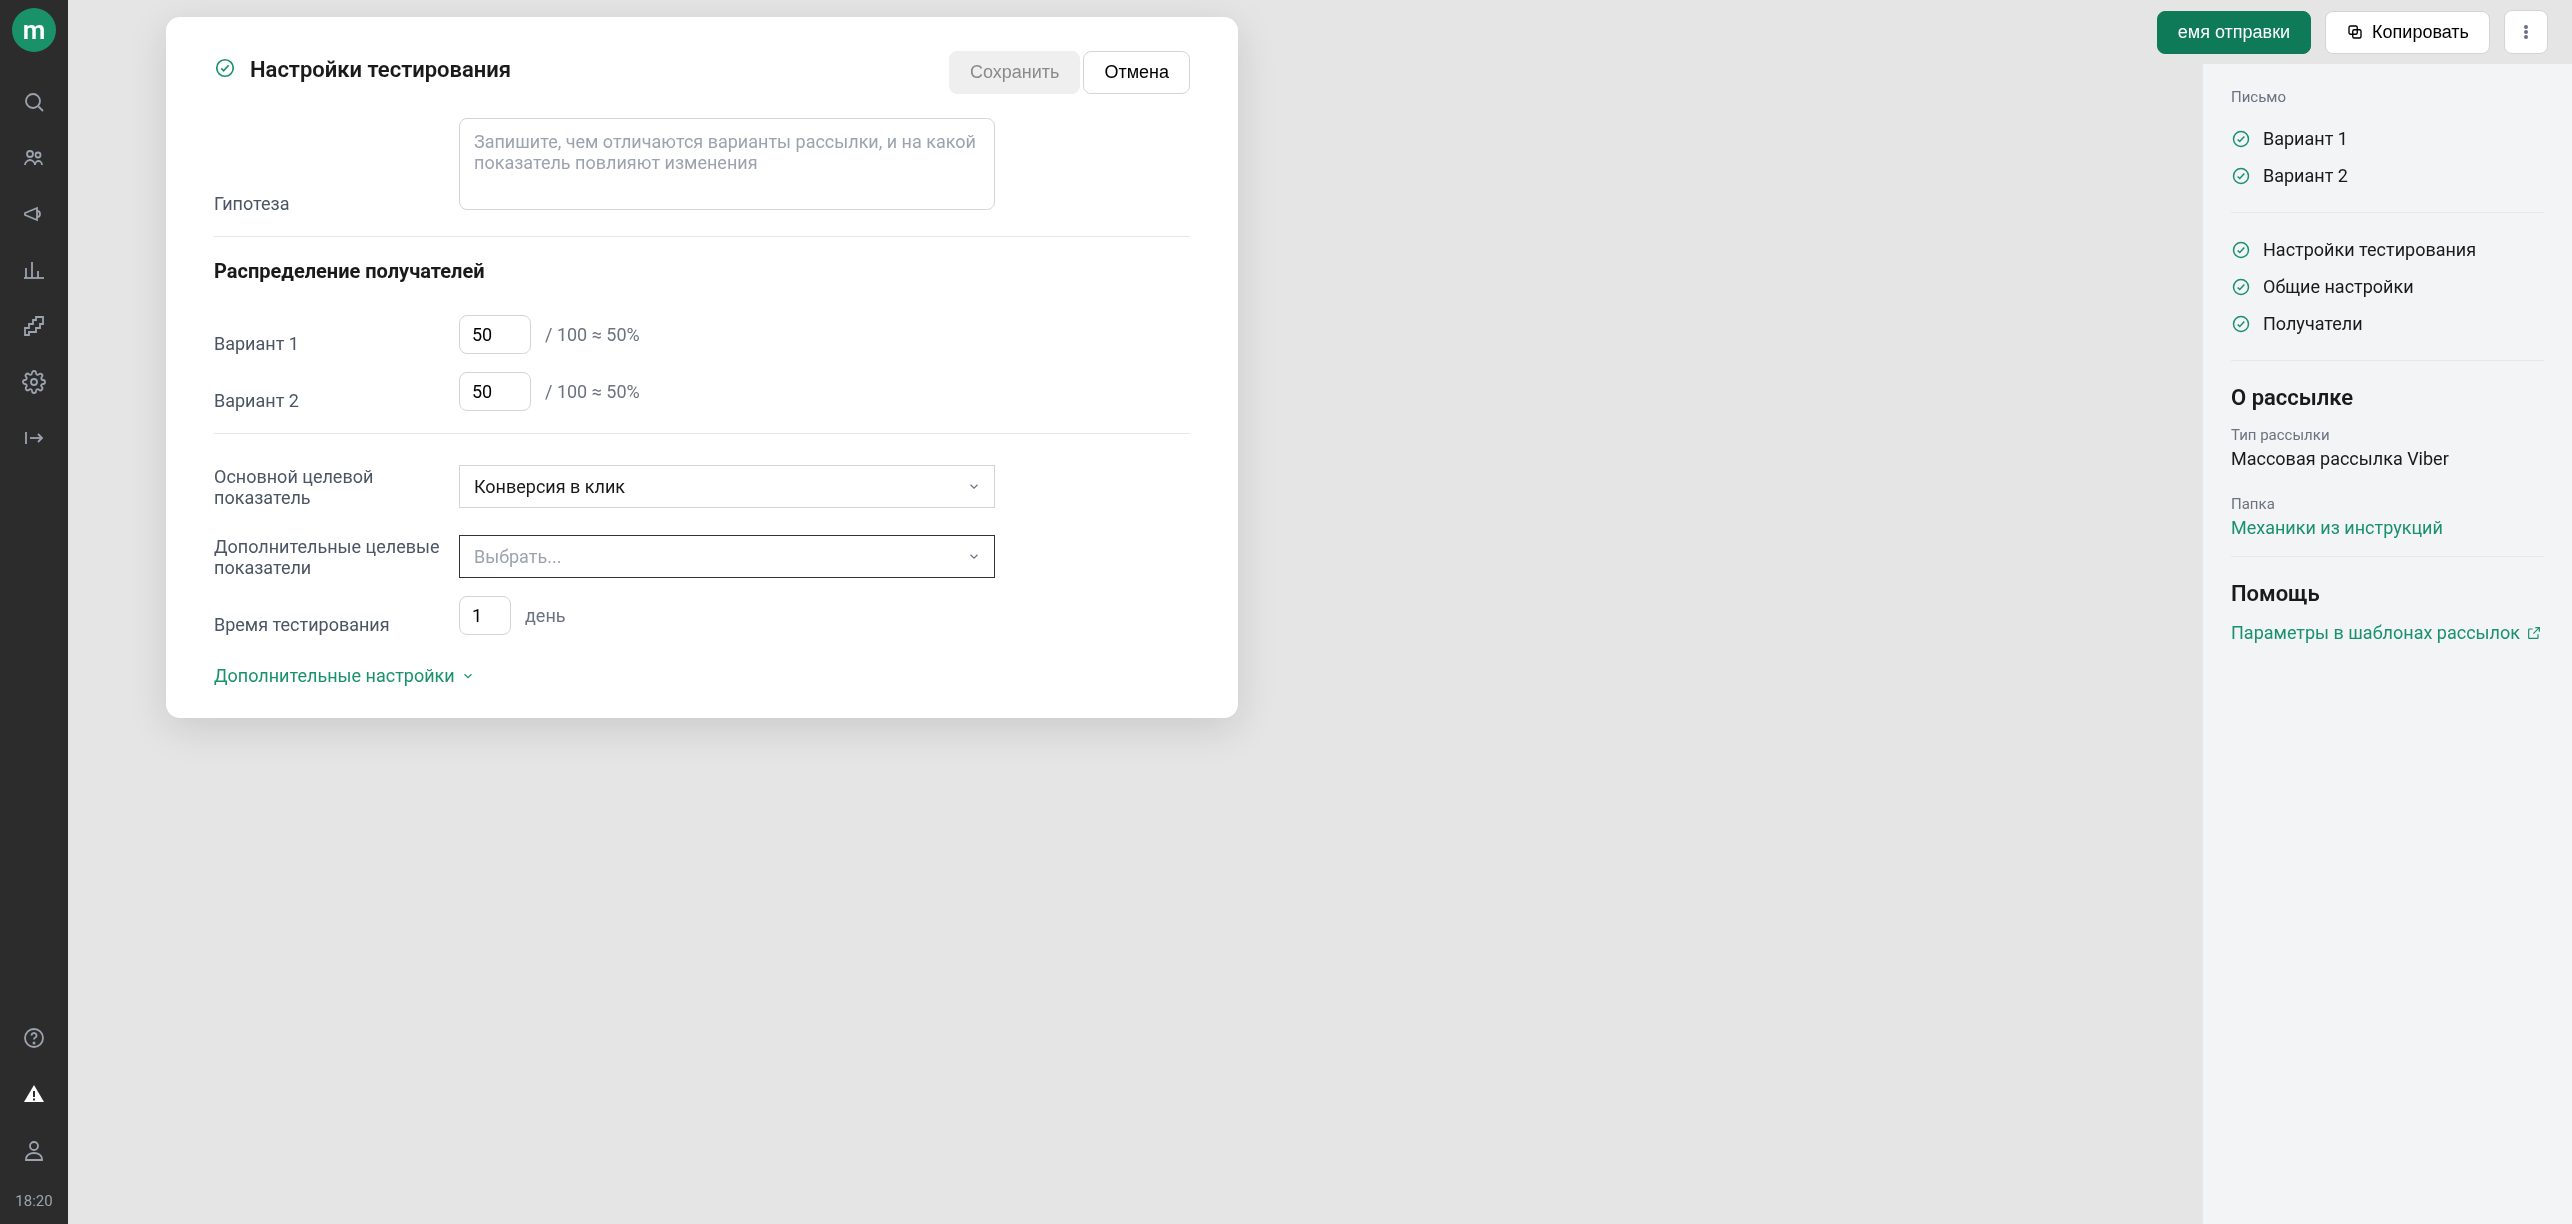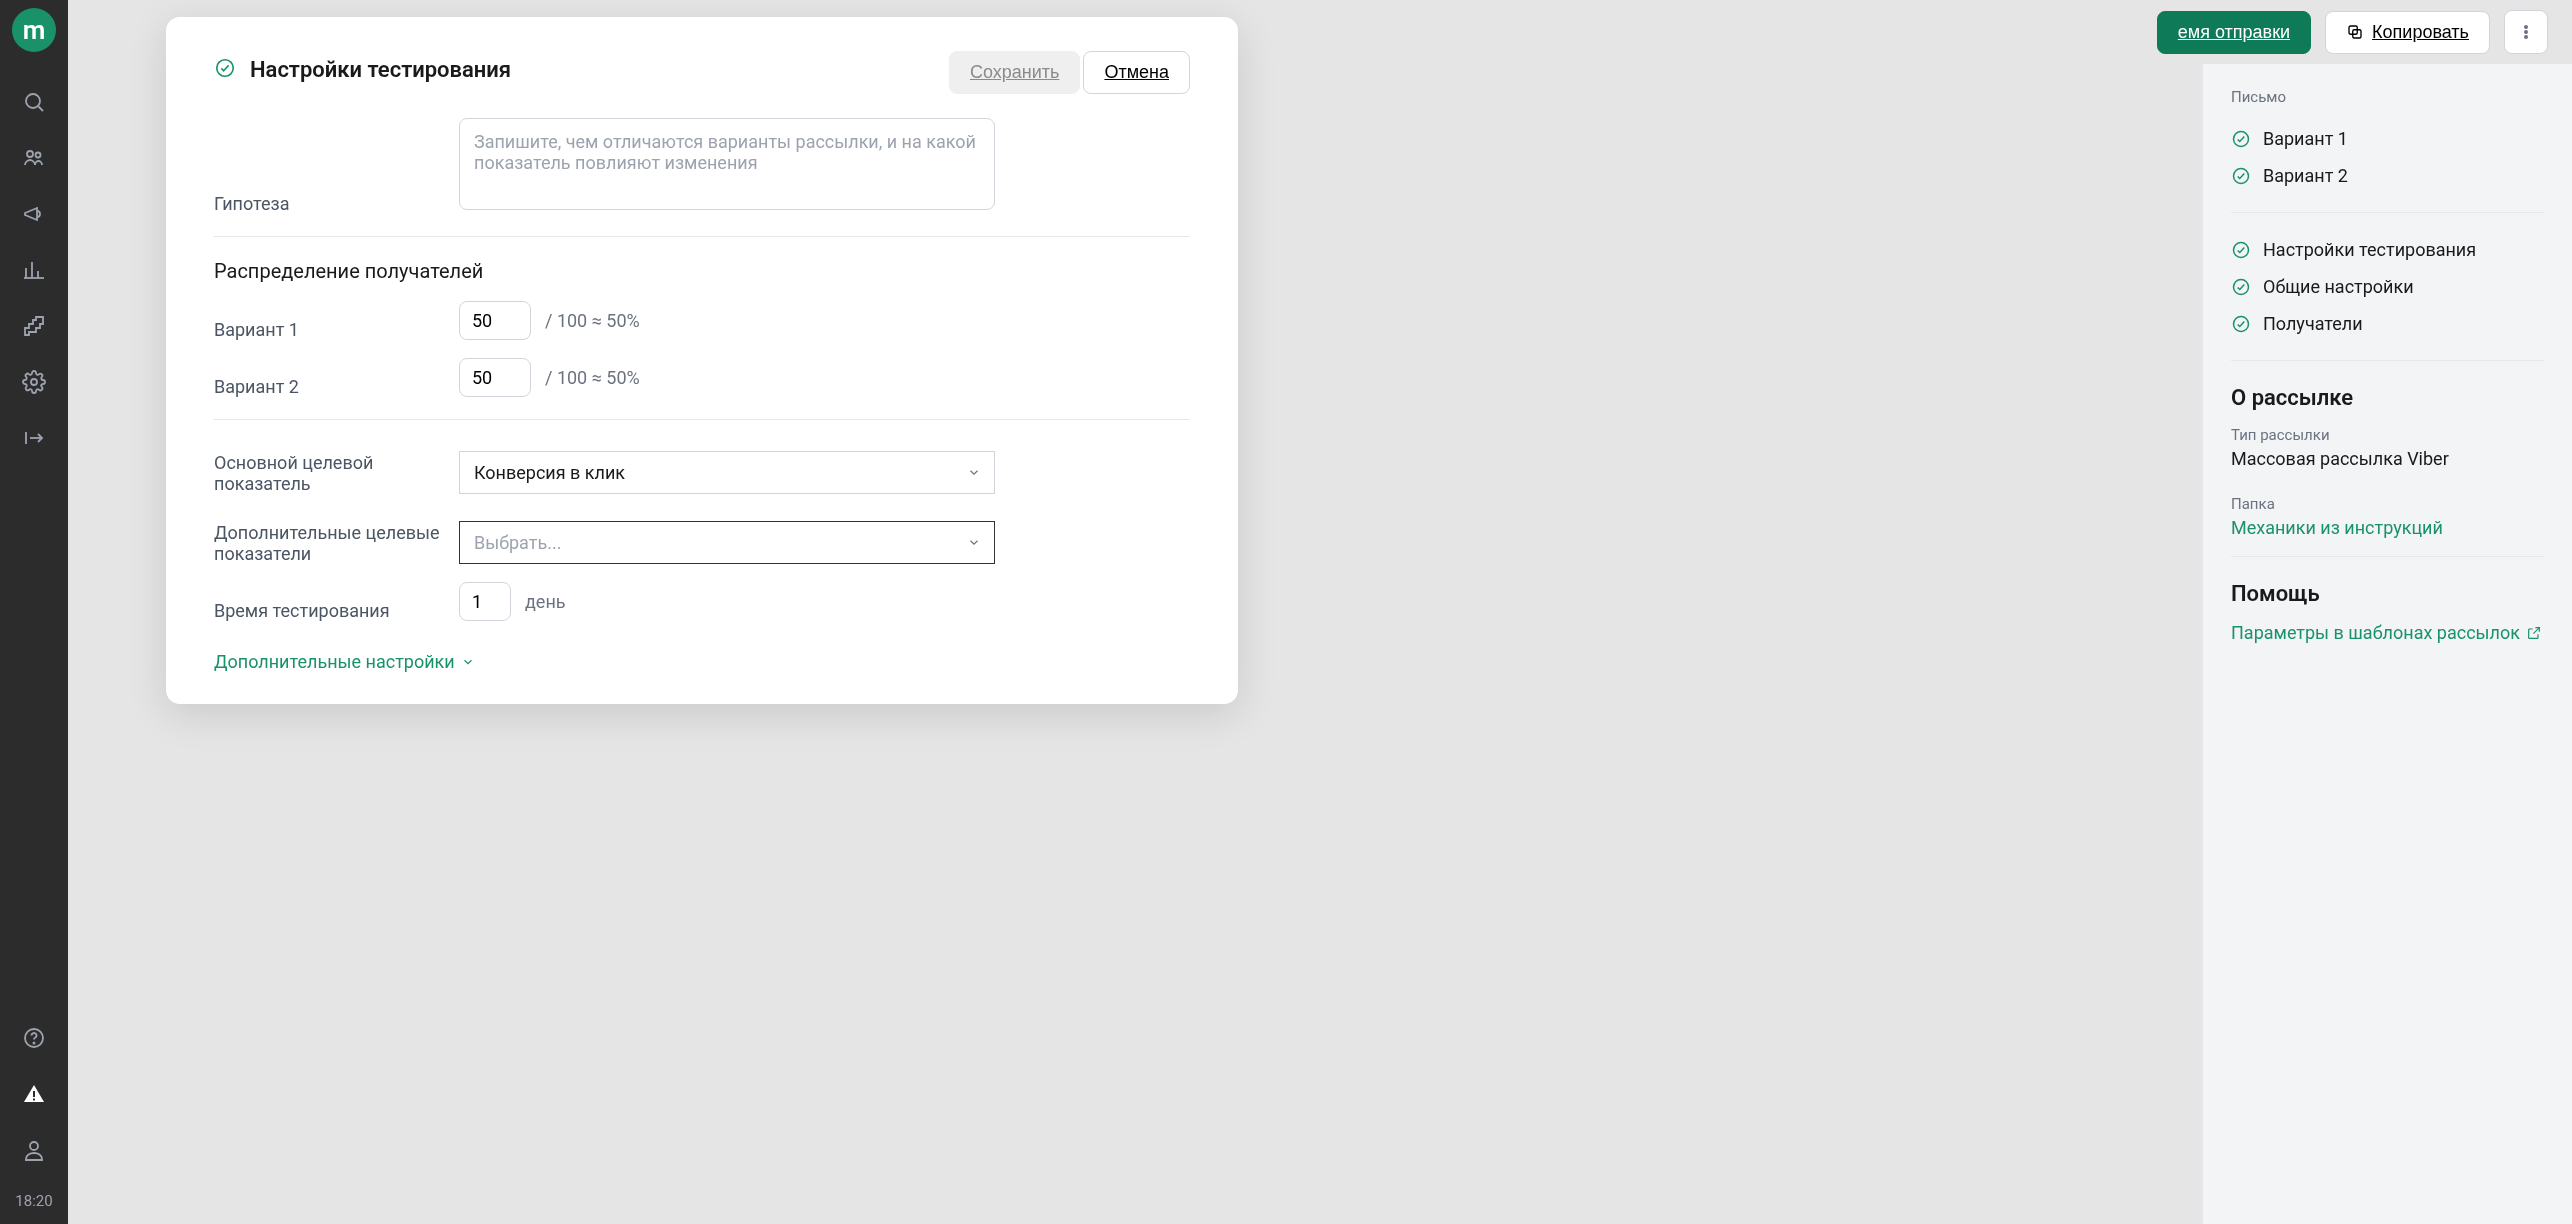--- a/index.html
+++ b/index.html
@@ -64,21 +64,20 @@
     gap:14px;
   }
   .btn {
     display:inline-flex; align-items:center; gap:8px;
     padding: 10px 20px;
     font-size:18px;
     border-radius:8px;
     border:1px solid var(--border);
     background:#fff;
     cursor:pointer;
-    text-decoration:underline;
   }
   .btn-green-solid { background:var(--brand-green-dark); color:#fff; border-color:var(--brand-green-dark); }
   .btn-icon svg { width:18px; height:18px; stroke:currentColor; fill:none; stroke-width:1.8; }
   .icon-btn {
     width:44px; height:44px; border-radius:8px;
     border:1px solid var(--border); background:#fff;
     display:flex; align-items:center; justify-content:center; cursor:pointer;
   }
   .icon-btn svg { width:20px; height:20px; stroke:#6b7280; fill:none; stroke-width:1.8; }
 
@@ -121,21 +120,21 @@
   .form-row .label { width:245px; flex-shrink:0; color:#4b5563; font-size:18px; padding-top:10px; }
   .form-row .control { flex:1; }
   textarea.ta {
     width:100%; max-width:536px; height:92px; resize:none;
     border:1px solid var(--border); border-radius:8px;
     padding:12px 14px; font-size:18px; font-family:inherit;
     color:var(--text);
   }
   textarea.ta::placeholder { color:#9ca3af; }
   .hr { height:1px; background:var(--border-light); margin:22px 0; }
-  .section-h { font-size:20px; font-weight:400; margin-bottom:18px; }
+  .section-h { font-size:20px; font-weight:700; margin-bottom:32px; }
   .num-input {
     width:72px; text-align:left;
     border:1px solid var(--border); border-radius:8px;
     padding:8px 12px; font-size:18px; font-family:inherit;
   }
   .inline-row { display:flex; align-items:center; gap:14px; }
   .hint { color:#6b7280; font-size:18px; }
   .select-wrap {
     position:relative; max-width:536px;
   }

